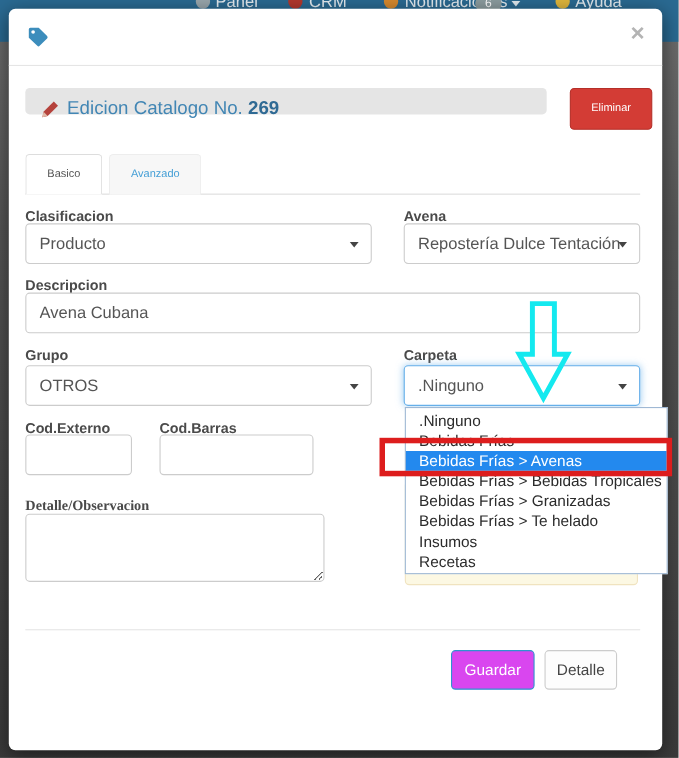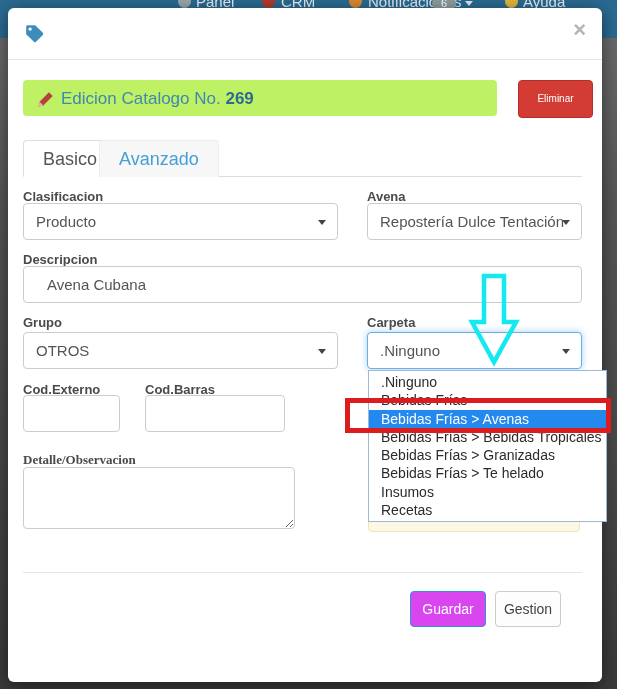--- a/index.html
+++ b/index.html
@@ -27,50 +27,50 @@
            background:#fff; border-radius:6px; box-shadow:0 4px 18px rgba(0,0,0,.5);
            z-index:10; }
   .modal-header { position:absolute; left:0; top:0; width:100%; height:52px;
                   border-bottom:1px solid #e5e5e5; }
   .modal-title { position:absolute; left:42px; top:14px; font-size:19px; color:#3c8dbc; }
   .title-icon { position:absolute; left:17px; top:16px; width:19px; height:19px; }
   .close-x { position:absolute; right:16px; top:12px; font-size:22px; color:#b4b4b4;
              font-weight:bold; line-height:20px; cursor:pointer; }
 
   
-  .alert-danger { position:absolute; left:15px; top:72px; width:474px; height:36px;
-                  background:#bef264; border-radius:4px; }
+  .alert-danger { position:absolute; left:15px; top:72px; width:474px; height:24px;
+                  background:#e5e5e5; border-radius:4px; }
   .alert-text { position:absolute; left:38px; top:9px; font-size:17px; color:#4286b4; white-space:nowrap; }
   .alert-num { font-weight:bold; color:#2f6a94; }
   .pencil-icon { position:absolute; left:14px; top:11px; width:17px; height:17px; }
   .btn-delete { position:absolute; left:510px; top:72px; width:75px; height:38px;
                 background:#d33c35; border:1px solid #b52f29; border-radius:4px;
                 color:#fff; font-size:10px; text-align:center; line-height:36px; cursor:pointer; }
 
   
   .tabs { position:absolute; left:15px; top:132px; width:559px; height:37px;
           border-bottom:1px solid #ddd; }
-  .tab { position:absolute; top:0; height:37px; padding:0 19px; font-size:18px;
+  .tab { position:absolute; top:0; height:37px; padding:0 19px; font-size:10px;
          line-height:36px; border-radius:4px 4px 0 0; cursor:pointer; }
   .tab-active { left:0; background:#fff; color:#555;
                 border:1px solid #ddd; border-bottom:1px solid #fff; }
   .tab-inactive { left:76px; background:#f7f7f7; color:#459fd6;
                   border:1px solid #ededed; border-bottom:none; }
 
   
   .flabel { position:absolute; font-size:13px; font-weight:bold; color:#4a4a4a; }
   .fselect, .finput { position:absolute; height:37px; background:#fff;
                       border:1px solid #ccc; border-radius:4px; font-size:15px;
                       color:#555; }
   .fselect { line-height:35px; padding:0 26px 0 12px; white-space:nowrap;
              overflow:hidden; cursor:pointer; }
   .sel-caret { position:absolute; right:11px; top:16px; width:0; height:0;
                border-left:4px solid transparent; border-right:4px solid transparent;
                border-top:5px solid #444; }
-  .finput { padding:0 23px; font-family:"Liberation Sans", sans-serif; outline:none; }
+  .finput { padding:0 12px; font-family:"Liberation Sans", sans-serif; outline:none; }
   .focused { border-color:#66afe9; box-shadow:0 0 7px rgba(102,175,233,.6); }
 
   .ftextarea { position:absolute; left:15px; top:459px; width:272px; height:62px;
                border:1px solid #ccc; border-radius:4px; resize:both;
                font-family:"Liberation Sans", sans-serif; font-size:14px; padding:6px 10px; outline:none; }
 
   .warn-panel { position:absolute; left:360px; top:429px; width:212px; height:95px;
                 background:#fcf8e3; border:1px solid #f0e3bf; border-radius:4px; }
 
   .footer-line { position:absolute; left:15px; top:564px; width:559px; height:1px;
@@ -173,21 +173,21 @@
     <span class="flabel" style="left:137px; top:374px;">Cod.Barras</span>
     <input class="finput" style="left: 137px; top: 387px; width: 140px;" value="">
 
     <div class="warn-panel"></div>
 
     <span class="flabel" style="left:15px; top:444px;font-family:Liberation Serif, serif;">Detalle/Observacion</span>
     <textarea class="ftextarea" style=""></textarea>
 
     <div class="footer-line"></div>
     <div class="btn-save">Guardar</div>
-    <div class="btn-close">Gestion</div>
+    <div class="btn-close">Detalle</div>
   </div>
 
   <div class="listbox">
     <div class="opt">.Ninguno</div>
     <div class="opt">Bebidas Frías</div>
     <div class="opt selected">Bebidas Frías &gt; Avenas</div>
     <div class="opt">Bebidas Frías &gt; Bebidas Tropicales</div>
     <div class="opt">Bebidas Frías &gt; Granizadas</div>
     <div class="opt">Bebidas Frías &gt; Te helado</div>
     <div class="opt">Insumos</div>

